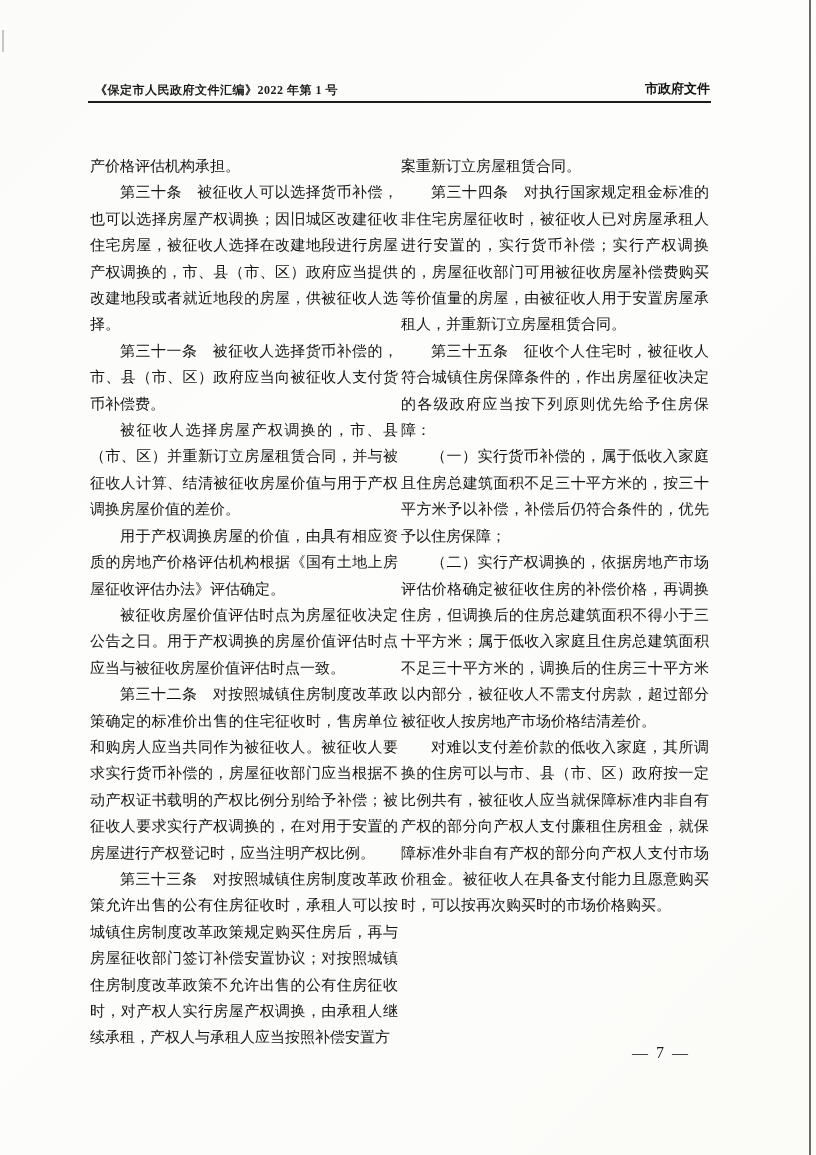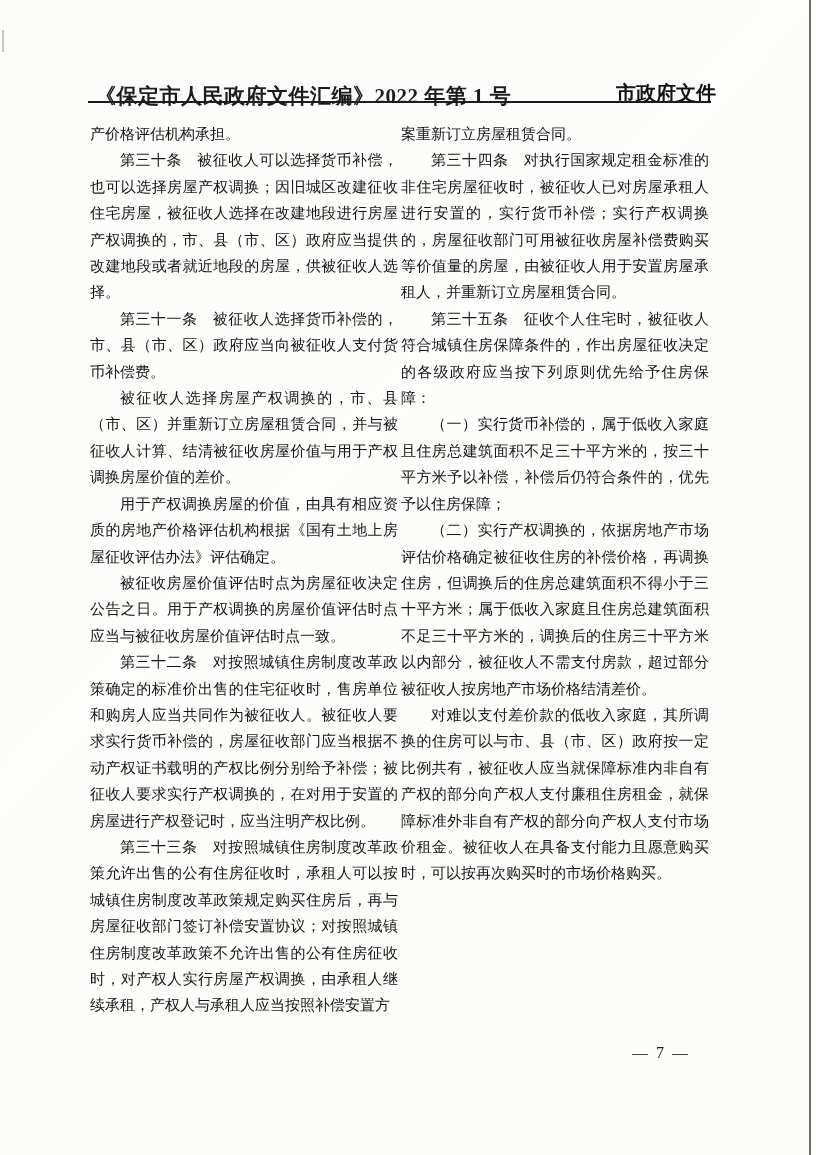--- a/index.html
+++ b/index.html
@@ -19,32 +19,32 @@
   
   .page {
     position: absolute;
     inset: 0;
     background: linear-gradient(135deg, #fbfbf9 0%, #fdfdfc 40%, #fbfbf8 100%);
   }
   .header-left {
     position: absolute;
     top: 82px;
     left: 95px;
-    font-size: 21px;
+    font-size: 12px;
     font-weight: 600;
     letter-spacing: 0.5px;
     color: #1c1c1c;
     white-space: nowrap;
   }
   .header-right {
     position: absolute;
     top: 80px;
-    right: 100px;
+    right: 106px;
     font-family: "Liberation Sans", "DejaVu Sans", sans-serif;
-    font-size: 20px;
+    font-size: 13px;
     font-weight: 700;
     color: #121212;
     white-space: nowrap;
   }
   .header-rule {
     position: absolute;
     top: 101px;
     left: 88px;
     width: 623px;
     height: 2px;
@@ -63,20 +63,21 @@
   }
   .col-left  { left: 90px;  }
   .col-right { left: 401px; }
   .text-column p {
     margin: 0;
     padding: 0;
     text-indent: 2em;
   }
   .text-column p.continuation {
     text-indent: 0;
+    margin-top: 32px;
   }
   .page-footer {
     position: absolute;
     top: 1044px;
     left: 561px;
     width: 200px;
     text-align: center;
     font-size: 16px;
     letter-spacing: 2px;
     color: #1c1c1c;

